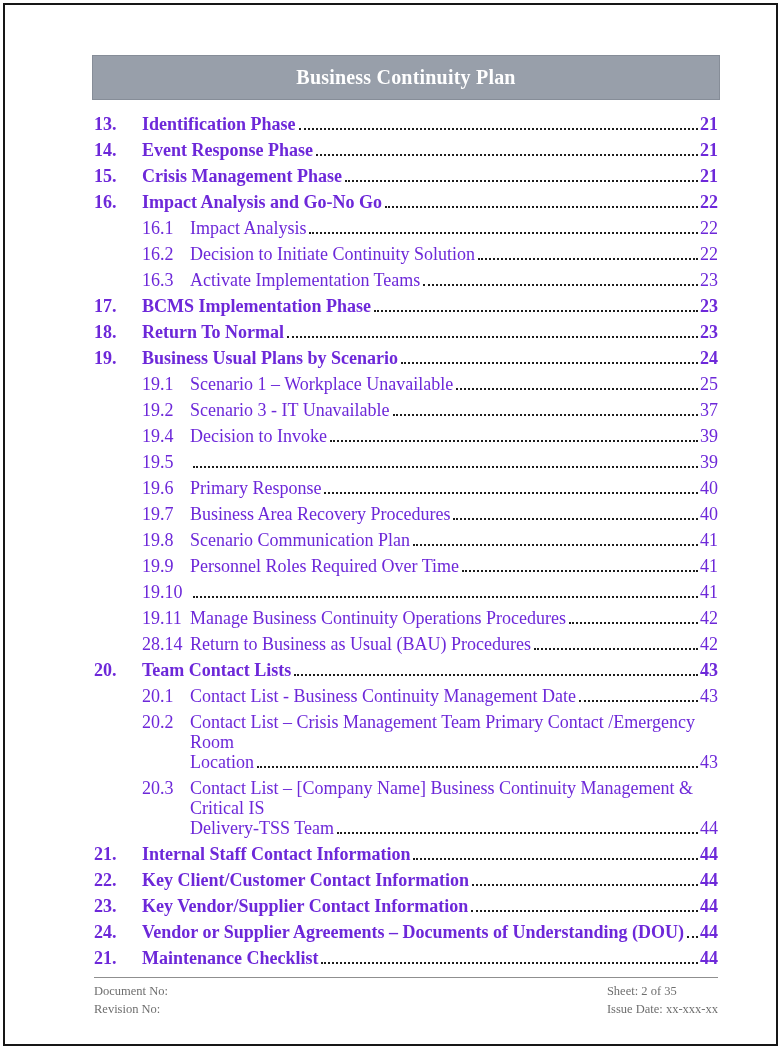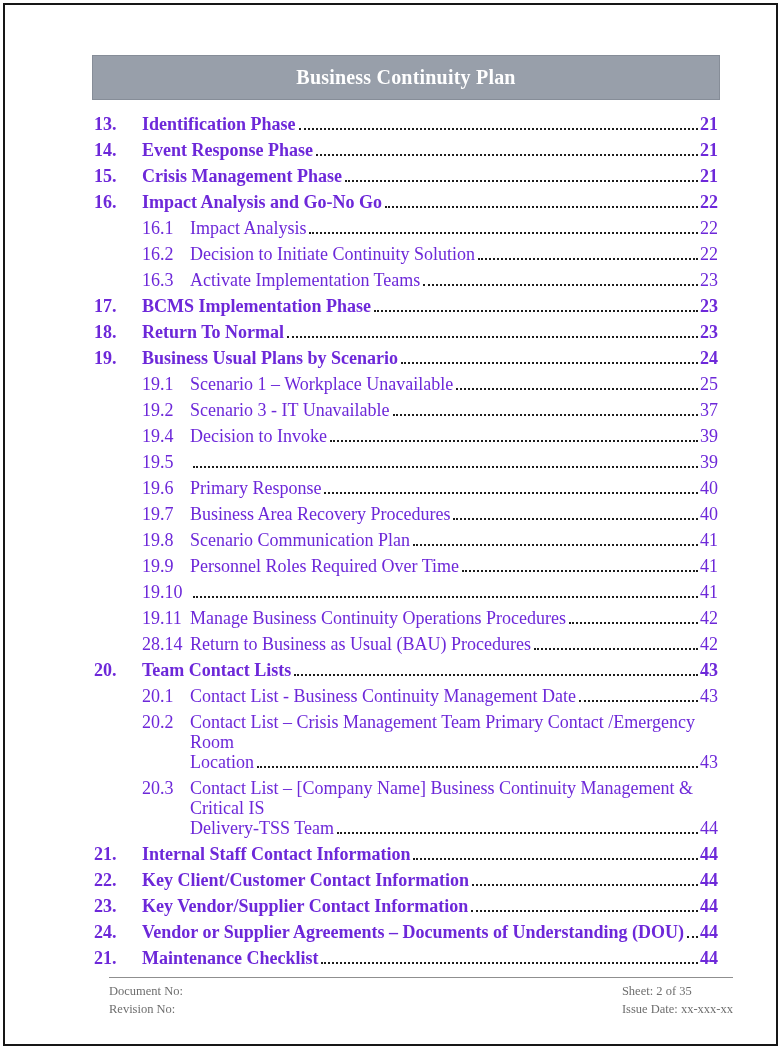--- a/index.html
+++ b/index.html
@@ -80,21 +80,21 @@
     flex: 1 1 auto;
     min-width: 10px;
     height: 0;
     align-self: flex-end;
     border-bottom: 2px dotted #1c1c1c;
     margin: 0 2px 4px 3px;
   }
   .pg { flex: none; }
   .footer {
     position: absolute;
-    left: 104px;
+    left: 89px;
     top: 972px;
     width: 624px;
     border-top: 1px solid #8f8f8f;
     padding-top: 4px;
     display: flex;
     justify-content: space-between;
     color: #6e6e6e;
     font-size: 12.5px;
     line-height: 18px;
   }

